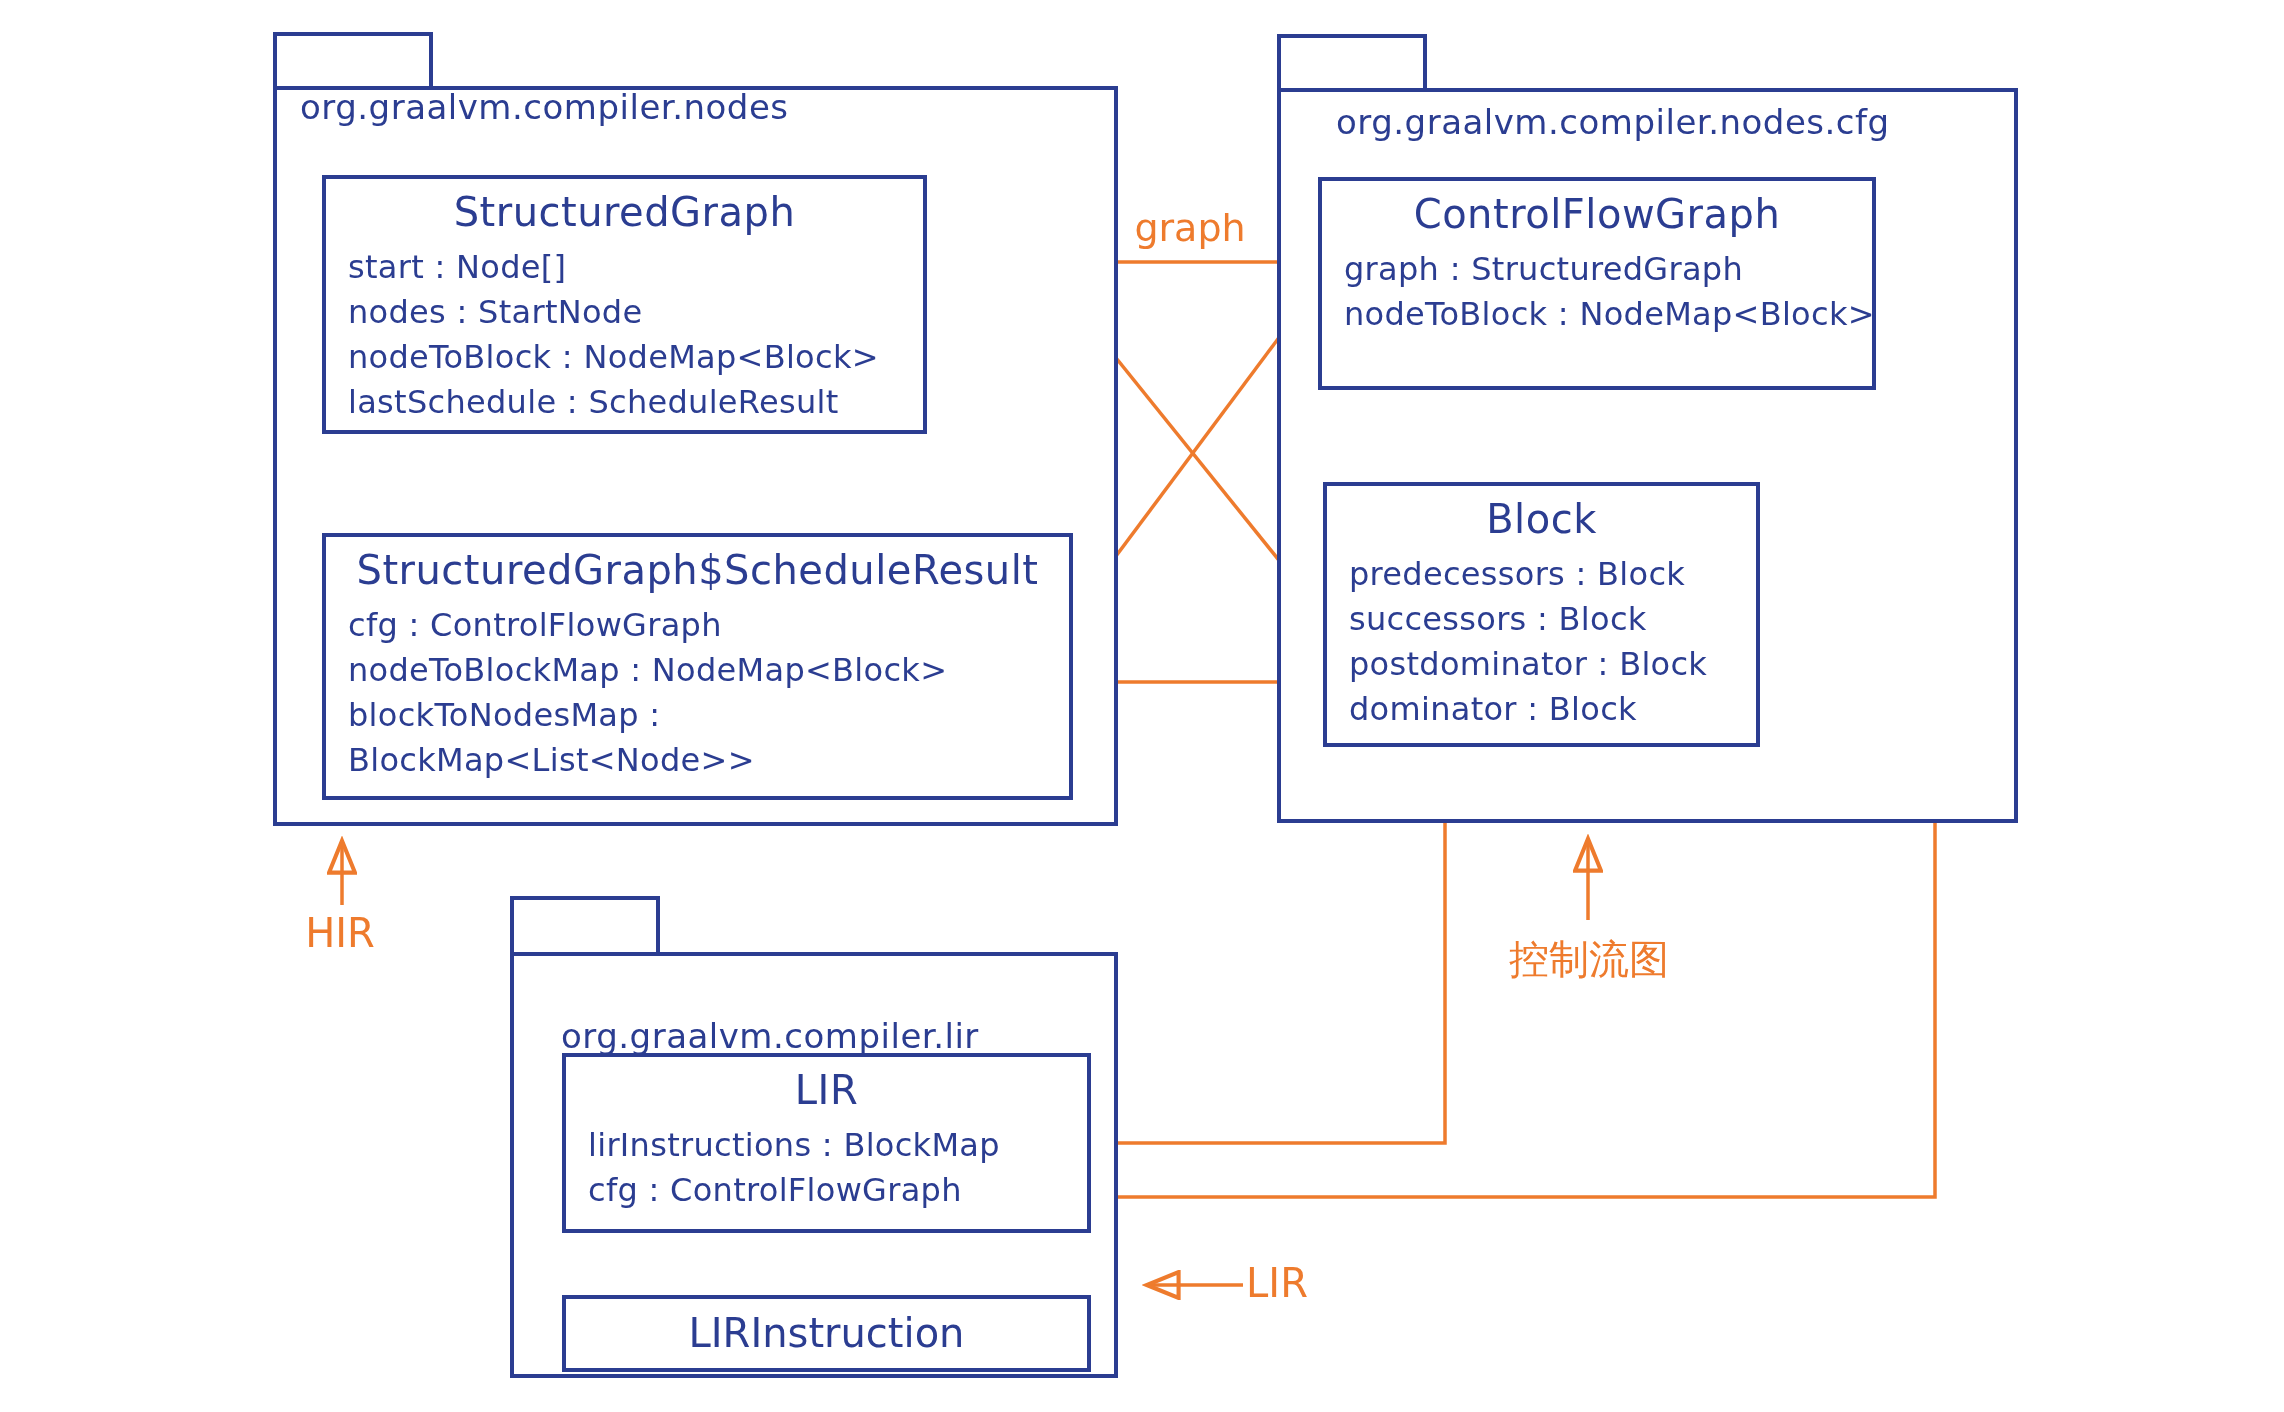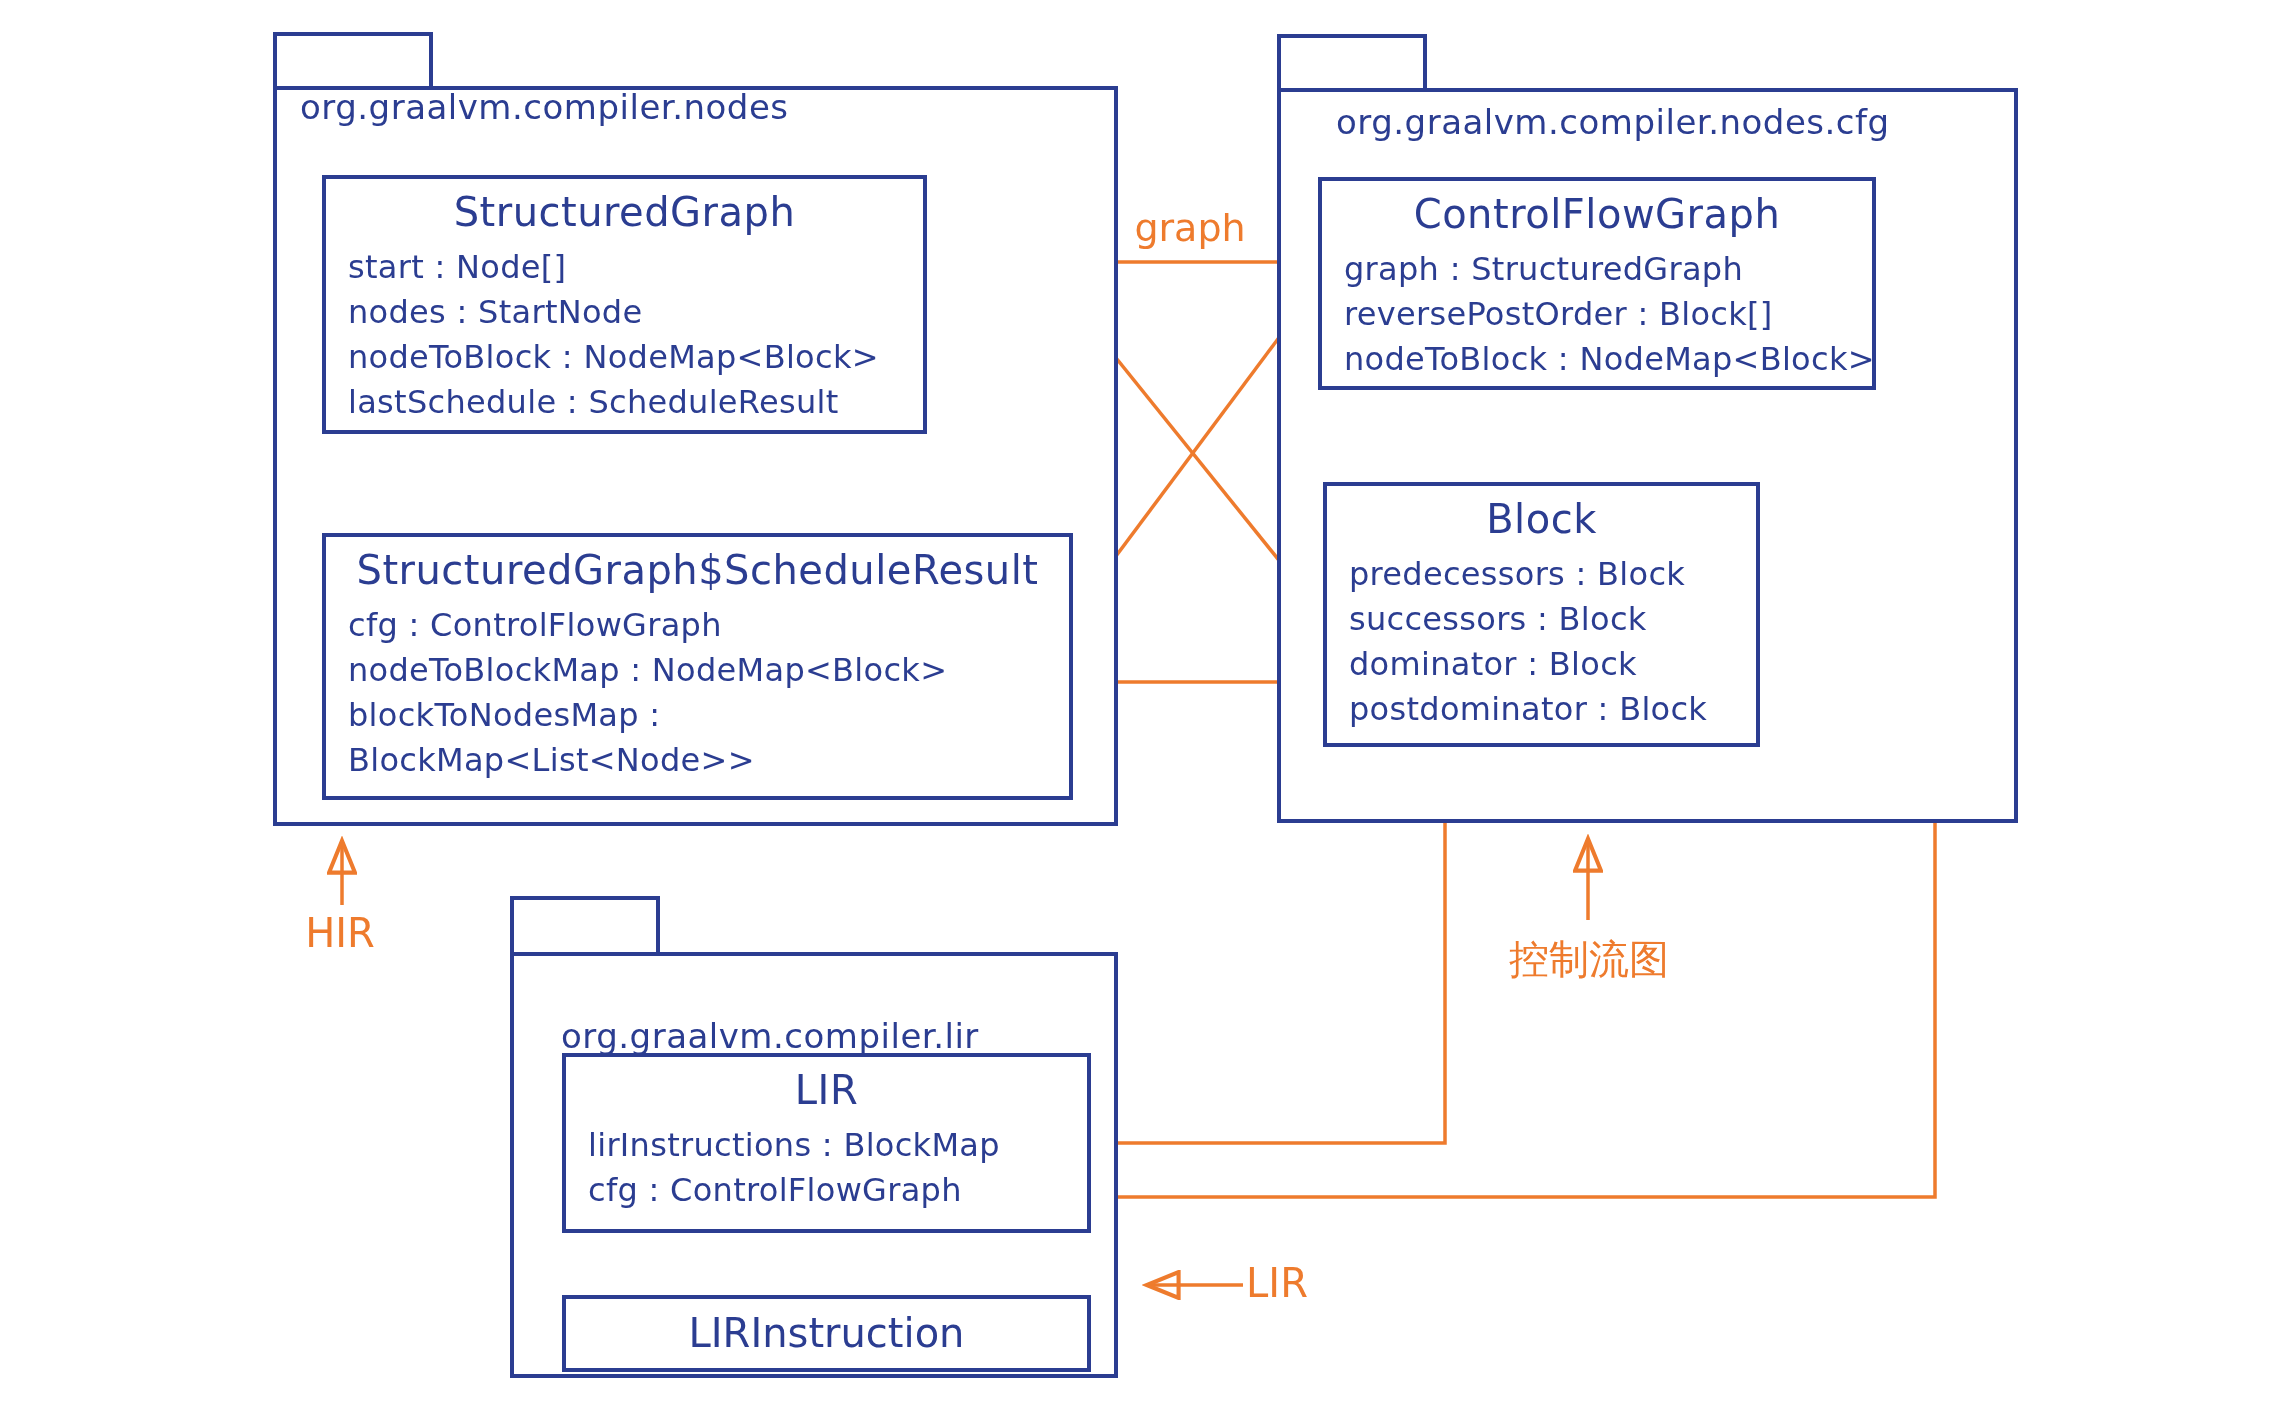--- a/index.html
+++ b/index.html
@@ -155,32 +155,31 @@
   </div>
 
   <div class="pkg-tab" style="left:1277px; top:34px; width:150px; height:54px;"></div>
   <div class="pkg-body" style="left:1277px; top:88px; width:741px; height:735px;"></div>
   <div class="pkg-title" style="left:1312px; top:102px;margin-left:24px;">org.graalvm.compiler.nodes.cfg</div>
 
   <div class="class-box" style="left:1318px; top:177px; width:558px; height:213px;">
     <div class="class-name">ControlFlowGraph</div>
     <div class="class-attrs">
       <div class="class-attr">graph : StructuredGraph</div>
-      <div class="class-attr">reversePostOrder : Block[]</div>
       <div class="class-attr">nodeToBlock : NodeMap&lt;Block&gt;</div>
     </div>
   </div>
 
   <div class="class-box" style="left:1323px; top:482px; width:437px; height:265px;">
     <div class="class-name">Block</div>
     <div class="class-attrs">
       <div class="class-attr">predecessors : Block</div>
       <div class="class-attr">successors : Block</div>
+      <div class="class-attr">postdominator : Block</div>
       <div class="class-attr">dominator : Block</div>
-      <div class="class-attr">postdominator : Block</div>
     </div>
   </div>
 
   <div class="pkg-tab" style="left:510px; top:896px; width:150px; height:56px;"></div>
   <div class="pkg-body" style="left:510px; top:952px; width:608px; height:426px;"></div>
   <div class="pkg-title" style="left:543px; top:1016px;margin-left:18px;">org.graalvm.compiler.lir</div>
 
   <div class="class-box" style="left:562px; top:1053px; width:529px; height:180px;">
     <div class="class-name">LIR</div>
     <div class="class-attrs">

